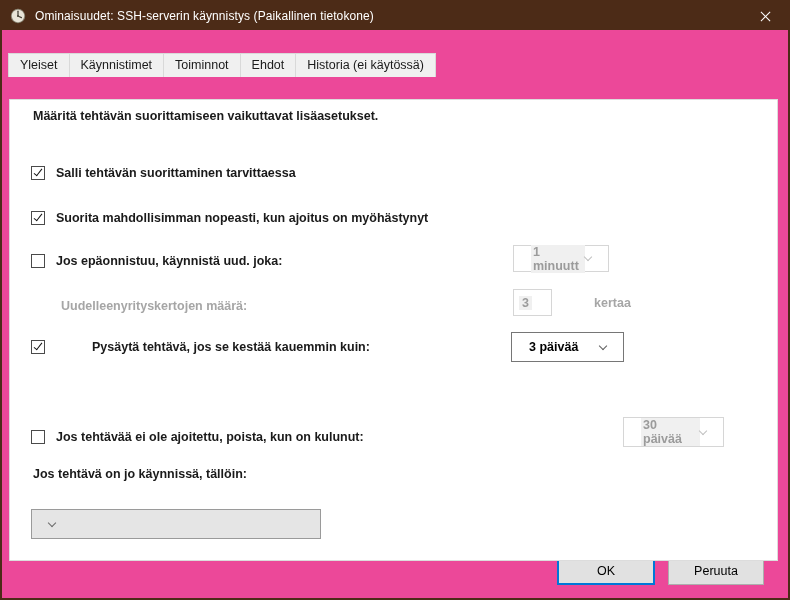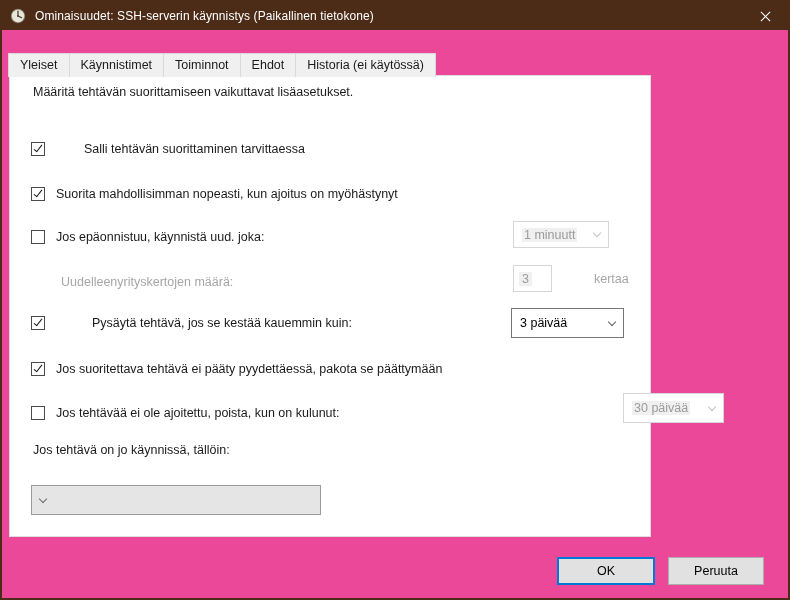--- a/index.html
+++ b/index.html
@@ -34,39 +34,39 @@
     background:#f0f0f0; border:1px solid #d9d9d9; border-bottom:none;
     margin-right:-1px; white-space:nowrap;
   }
   .tab.active {
     height:29px; line-height:27px; padding:0 13px; background:#fff;
     border:1px solid #dcdcdc; border-bottom:1px solid #fff;
     margin-bottom:-1px; position:relative; z-index:4;
   }
   
   .panel {
-    position:absolute; left:7px; top:73px; width:642px; height:462px;
-    background:#fff; border:1px solid #dcdcdc; z-index:1;
+    position:absolute; left:7px; top:97px; width:769px; height:462px;
+    background:#fff; border:1px solid #dcdcdc; z-index:1;font-weight:bold;
   }
   .intro { position:absolute; left:23px; top:9px; font-size:12.5px; }
   .cb-row { position:absolute; display:flex; align-items:flex-start; }
   .cb-row .cb-label { font-size:12.5px; margin-left:11px; margin-top:0px; }
   .checkbox {
     width:14px; height:14px; background:#fff; border:1px solid #4a4a4a;
     display:flex; align-items:center; justify-content:center; flex:0 0 auto;
   }
   .check { display:none; width:4px; height:9px; margin-top:-3px;
     border-right:1.6px solid #111; border-bottom:1.6px solid #111; transform:rotate(38deg); }
   .checkbox.checked .check { display:block; }
   .gray-label { position:absolute; font-size:12.5px; color:#a6a6a6; }
   .plain-label { position:absolute; font-size:12.5px; }
   
   .combo {
     position:absolute; display:flex; align-items:center; justify-content:space-between;
-    padding:0 8px; font-size:12.5px; background:#fff; border:1px solid #767676; color:#000;
+    padding:0 17px; font-size:12.5px; background:#fff; border:1px solid #767676; color:#000;
   }
   .chev { width:6px; height:6px; border-right:1.3px solid #5f5f5f; border-bottom:1.3px solid #5f5f5f;
     transform:rotate(45deg); margin-top:-3px; flex:0 0 auto; }
   .combo.disabled { border-color:#d6d6d6; color:#9b9b9b; }
   .combo.disabled .combo-value { background:#f0f0f0; padding:0 2px; }
   .combo.disabled .chev { border-color:#c0c0c0; }
   .combo.filled { background:#e5e5e5; border:1px solid #9a9a9a; }
   .combo.filled .chev { border-color:#6a6a6a; }
   .textbox {
     position:absolute; display:flex; align-items:center; padding:0 5px;
@@ -104,21 +104,21 @@
     <div class="tab">Käynnistimet</div>
     <div class="tab">Toiminnot</div>
     <div class="tab">Ehdot</div>
     <div class="tab">Historia (ei käytössä)</div>
   </div>
 
   <div class="panel">
 
     <div class="intro">Määritä tehtävän suorittamiseen vaikuttavat lisäasetukset.</div>
 
-    <div class="cb-row" style="left:21px; top:66px;gap:28px;">
+    <div class="cb-row" style="left:21px; top:66px;">
       <span class="checkbox checked">
           <span class="check"></span>
         </span>
       <span class="cb-label">Salli tehtävän suorittaminen tarvittaessa</span>
     </div>
 
     <div class="cb-row" style="left:21px; top:111px;">
       <span class="checkbox checked">
           <span class="check"></span>
         </span>
@@ -144,26 +144,20 @@
       <span class="checkbox checked">
           <span class="check"></span>
         </span>
       <span class="cb-label">Pysäytä tehtävä, jos se kestää kauemmin kuin:</span>
     </div>
     <div class="combo" style="left:501px; top:232px; width:113px; height:30px;">
       <span class="combo-value">3 päivää</span>
       <span class="chev"></span>
     </div>
 
-    <div class="cb-row" style="left:21px; top:286px;">
-      <span class="checkbox checked">
-          <span class="check"></span>
-        </span>
-      <span class="cb-label">Jos suoritettava tehtävä ei pääty pyydettäessä, pakota se päättymään</span>
-    </div>
 
     <div class="cb-row" style="left:21px; top:330px;">
       <span class="checkbox"></span>
       <span class="cb-label">Jos tehtävää ei ole ajoitettu, poista, kun on kulunut:</span>
     </div>
     <div class="combo disabled" style="left:613px; top:317px; width:101px; height:30px;">
       <span class="combo-value">30 päivää</span>
       <span class="chev"></span>
     </div>
 

